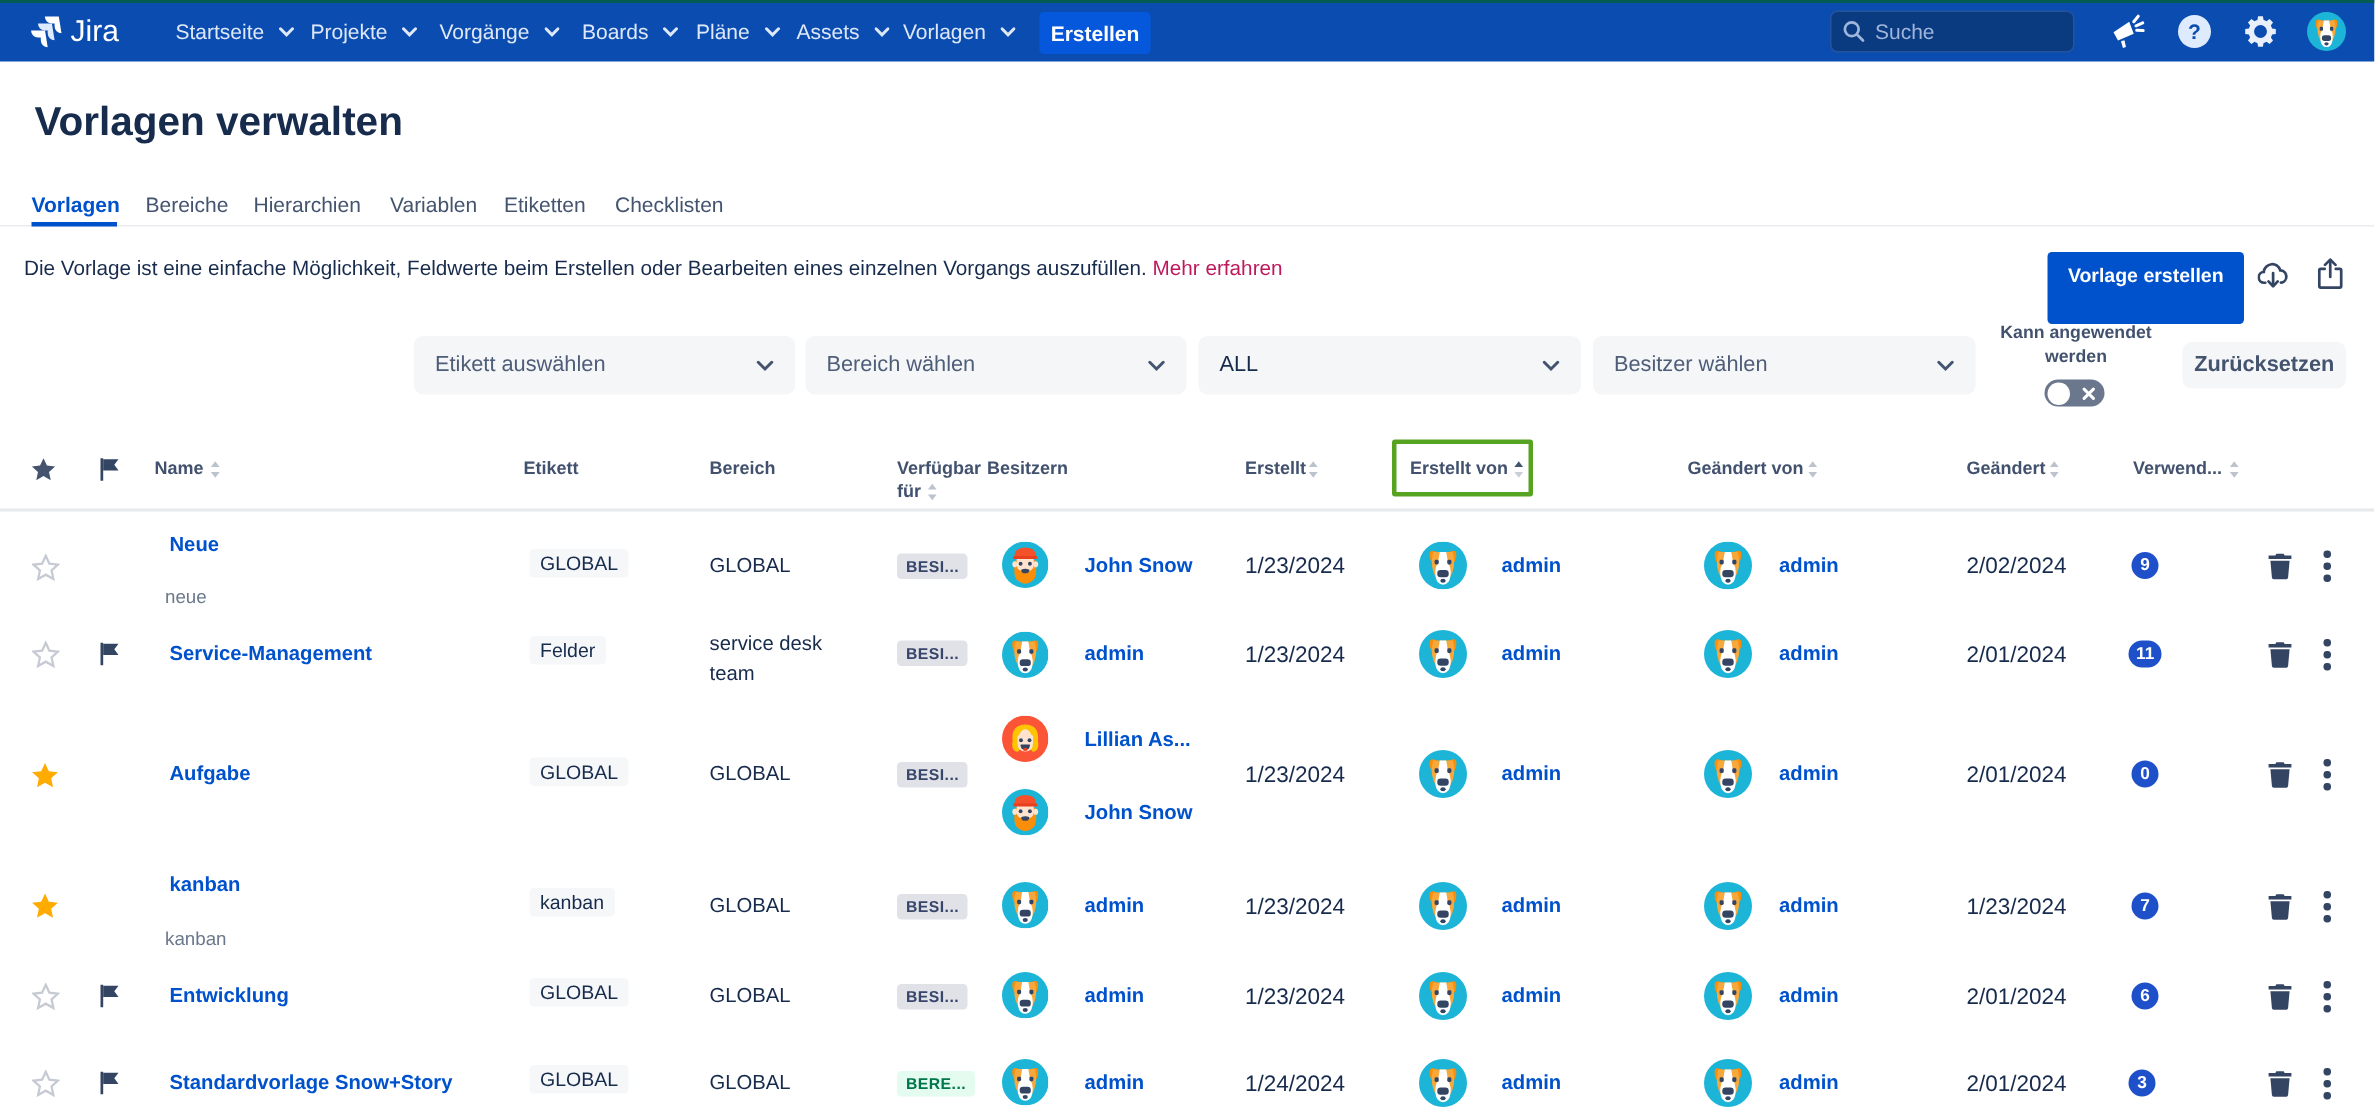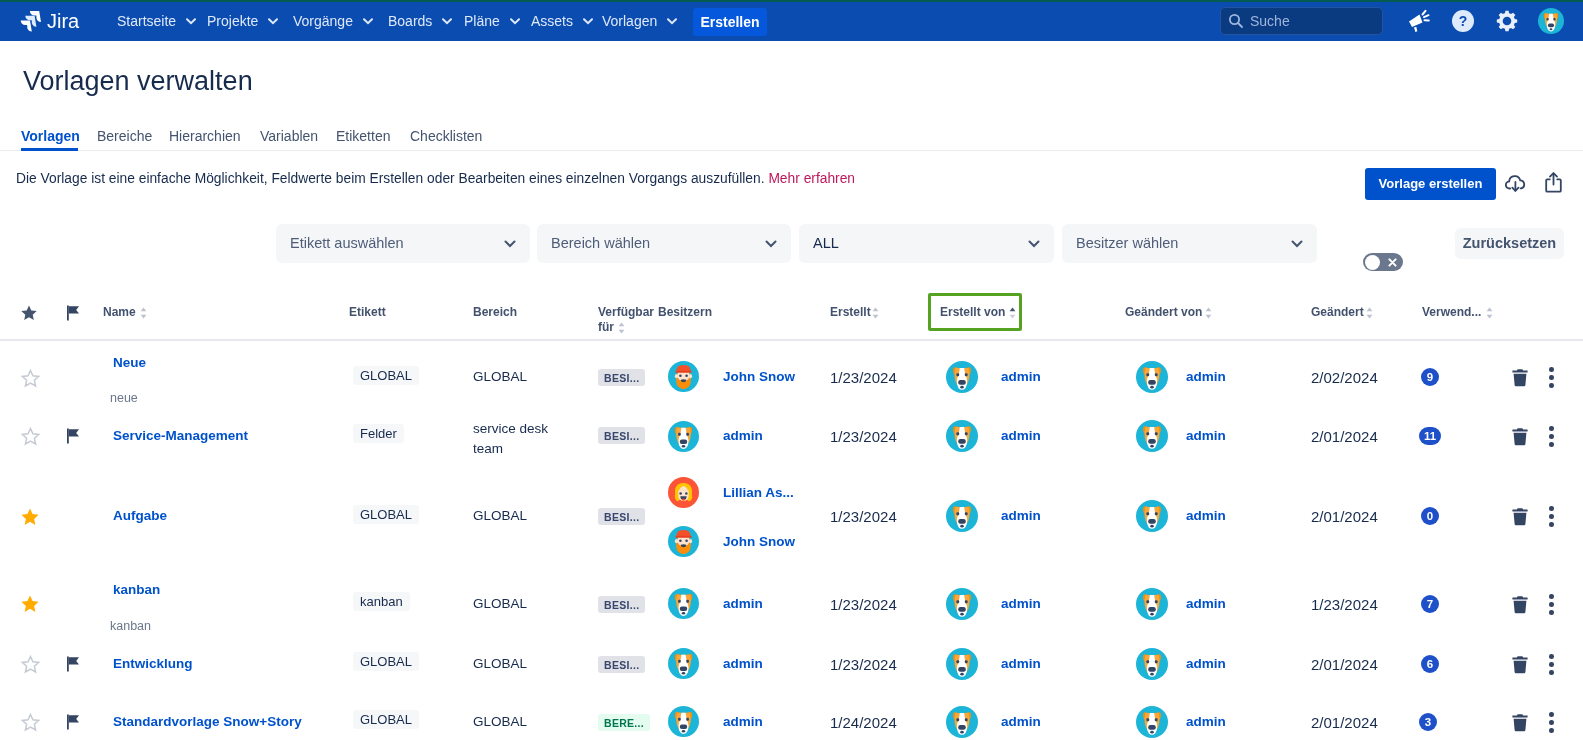--- a/index.html
+++ b/index.html
@@ -129,33 +129,33 @@
   <circle cx="11" cy="11" r="11" fill="#DEEBFF"></circle>
   <text x="11" y="16" text-anchor="middle" font-size="14" font-weight="700" fill="#0B4CB0" font-family="Liberation Sans,sans-serif">?</text>
 </svg>
 <svg class="a" style="left:1495px;top:9px" width="24" height="24" viewBox="0 0 24 24">
   <path d="M10.4 1.8 h3.2 l.45 2.5 a8 8 0 0 1 1.95.8 l2.05-1.45 2.3 2.3-1.45 2.05 a8 8 0 0 1 .8 1.95 l2.5.45 v3.2 l-2.5.45 a8 8 0 0 1-.8 1.95 l1.45 2.05-2.3 2.3-2.05-1.45 a8 8 0 0 1-1.95.8 l-.45 2.5 h-3.2 l-.45-2.5 a8 8 0 0 1-1.95-.8 L5.95 20.35 3.65 18.05 5.1 16 a8 8 0 0 1-.8-1.95 l-2.5-.45 v-3.2 l2.5-.45 a8 8 0 0 1 .8-1.95 L3.65 5.95 5.95 3.65 8 5.1 a8 8 0 0 1 1.95-.8 z M12 7.7 a4.3 4.3 0 1 0 0 8.6 a4.3 4.3 0 1 0 0-8.6 z" fill="#E9F0FB" fill-rule="evenodd"></path>
 </svg>
 <svg class="a" style="left:1538px;top:8px" width="26" height="26">
       <use href="#dog"></use>
     </svg>
 
-<div class="a" style="left:23px;top:66px;color:#172B4D;font-size:27px;font-weight:400">Vorlagen verwalten</div>
+<div class="a" style="left:23px;top:66px;color:#172B4D;font-size:27px;font-weight:700">Vorlagen verwalten</div>
 
 <div class="a" style="left:0;top:149.5px;width:1583px;height:1.5px;background:#EBECF0"></div>
 <div class="tab" style="left:21px;color:#0052CC;font-weight:700">Vorlagen</div>
 <div class="a" style="left:21px;top:148px;width:57px;height:2.5px;background:#0052CC"></div>
 <div class="tab" style="left:97px">Bereiche</div>
 <div class="tab" style="left:169px">Hierarchien</div>
 <div class="tab" style="left:260px">Variablen</div>
 <div class="tab" style="left:336px">Etiketten</div>
 <div class="tab" style="left:410px">Checklisten</div>
 
 <div class="a" style="left:16px;top:171px;font-size:13.8px;color:#172B4D">Die Vorlage ist eine einfache Möglichkeit, Feldwerte beim Erstellen oder Bearbeiten eines einzelnen Vorgangs auszufüllen. <span style="color:#be185d">Mehr erfahren</span></div>
-<div class="a" style="left:1365px;top:168px;width:131px;height:32px;background:#0052CC;border-radius:3px;color:#fff;font-weight:700;font-size:13px;text-align:center;line-height:32px">Vorlage erstellen</div>
+<div class="a" style="left:1365px;top:168px;width:131px;height:48px;background:#0052CC;border-radius:3px;color:#fff;font-weight:700;font-size:13px;text-align:center;line-height:32px">Vorlage erstellen</div>
 <svg class="a" style="left:1505px;top:173px" width="21" height="20" viewBox="0 0 21 20">
   <path d="M5.2 15.5 H4.6 A3.6 3.6 0 0 1 4.2 8.3 A5.6 5.6 0 0 1 15.2 7.3 A4.1 4.1 0 0 1 16 15.4 H15.6" stroke="#344563" stroke-width="1.8" fill="none" stroke-linecap="round"></path>
   <path d="M10.4 9 V17.5" stroke="#344563" stroke-width="1.8" stroke-linecap="round"></path>
   <path d="M7.3 14.6 L10.4 17.8 L13.5 14.6" stroke="#344563" stroke-width="1.8" fill="none" stroke-linecap="round" stroke-linejoin="round"></path>
 </svg>
 <svg class="a" style="left:1545px;top:172px" width="17" height="21" viewBox="0 0 17 21">
   <path d="M4.8 7.3 H2.2 Q1.2 7.3 1.2 8.3 V18.7 Q1.2 19.7 2.2 19.7 H14.8 Q15.8 19.7 15.8 18.7 V8.3 Q15.8 7.3 14.8 7.3 H12.2" stroke="#344563" stroke-width="1.8" fill="none" stroke-linecap="round"></path>
   <path d="M8.5 1.4 V12.6" stroke="#344563" stroke-width="1.8" stroke-linecap="round"></path>
   <path d="M5 4.6 L8.5 1.1 L12 4.6" stroke="#344563" stroke-width="1.8" fill="none" stroke-linecap="round" stroke-linejoin="round"></path>
 </svg>
@@ -165,20 +165,21 @@
       </svg></div>
 <div class="fsel" style="left:537px;width:254px">Bereich wählen<svg class="chev" width="12" height="8" viewBox="0 0 12 8">
         <path d="M1.5 1.5 L6 6 L10.5 1.5" stroke="#44546F" stroke-width="2" fill="none" stroke-linecap="round"></path>
       </svg></div>
 <div class="fsel" style="left:799px;width:255px;color:#172B4D">ALL<svg class="chev" width="12" height="8" viewBox="0 0 12 8">
         <path d="M1.5 1.5 L6 6 L10.5 1.5" stroke="#44546F" stroke-width="2" fill="none" stroke-linecap="round"></path>
       </svg></div>
 <div class="fsel" style="left:1062px;width:255px">Besitzer wählen<svg class="chev" width="12" height="8" viewBox="0 0 12 8">
         <path d="M1.5 1.5 L6 6 L10.5 1.5" stroke="#44546F" stroke-width="2" fill="none" stroke-linecap="round"></path>
       </svg></div>
+<div class="a" style="left:1309px;top:213px;width:150px;text-align:center;font-size:11.8px;font-weight:700;color:#42526E;line-height:16px">Kann angewendet<br>werden</div>
 <div class="a" style="left:1363px;top:253px;width:40px;height:18px;background:#6B778C;border-radius:9px"></div>
 <div class="a" style="left:1365px;top:254.5px;width:15px;height:15px;background:#fff;border-radius:50%"></div>
 <svg class="a" style="left:1387.5px;top:257.5px" width="9" height="9" viewBox="0 0 9 9">
       <path d="M1.4 1.4 L7.6 7.6 M7.6 1.4 L1.4 7.6" stroke="#fff" stroke-width="2" stroke-linecap="round"></path>
     </svg>
 <div class="a" style="left:1455px;top:228px;width:109px;height:31px;background:#F5F6F8;border-radius:6px;text-align:center;line-height:31px;font-size:14.5px;font-weight:700;color:#44546F">Zurücksetzen</div>
 
 <svg class="a" style="left:20px;top:304px;fill:#44546F" width="18" height="18">
       <use href="#star"></use>
     </svg>

